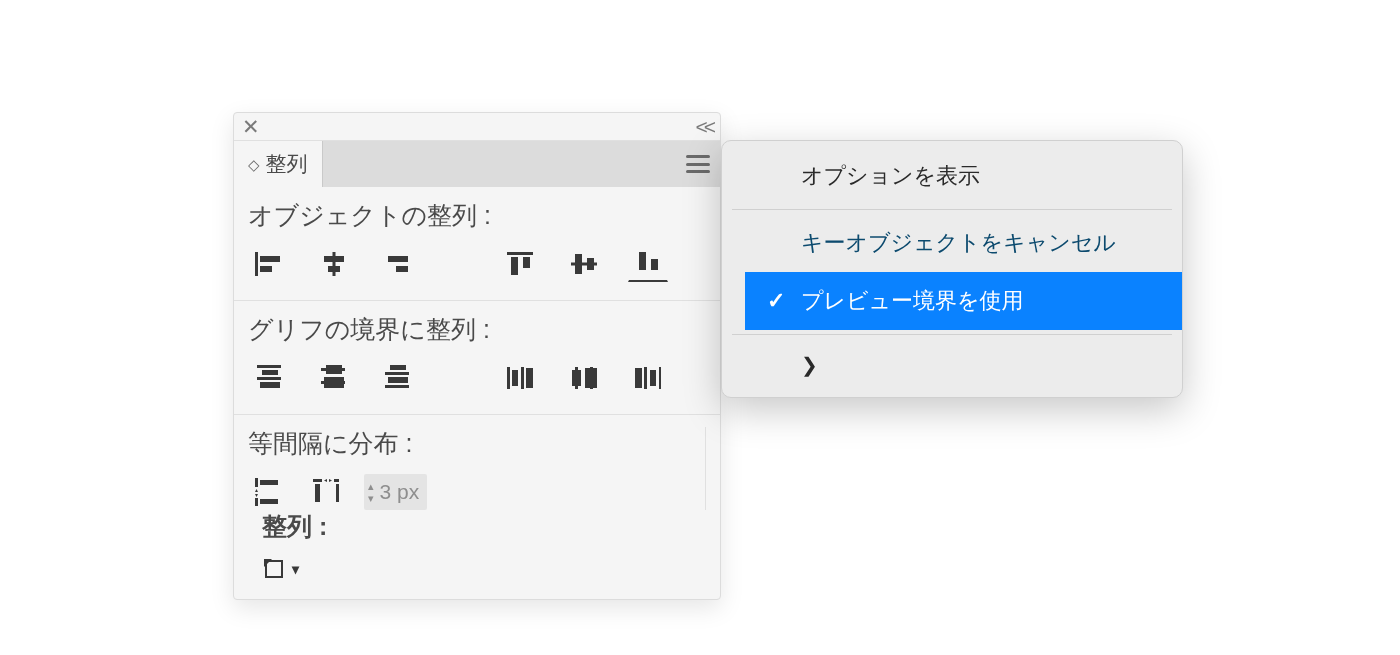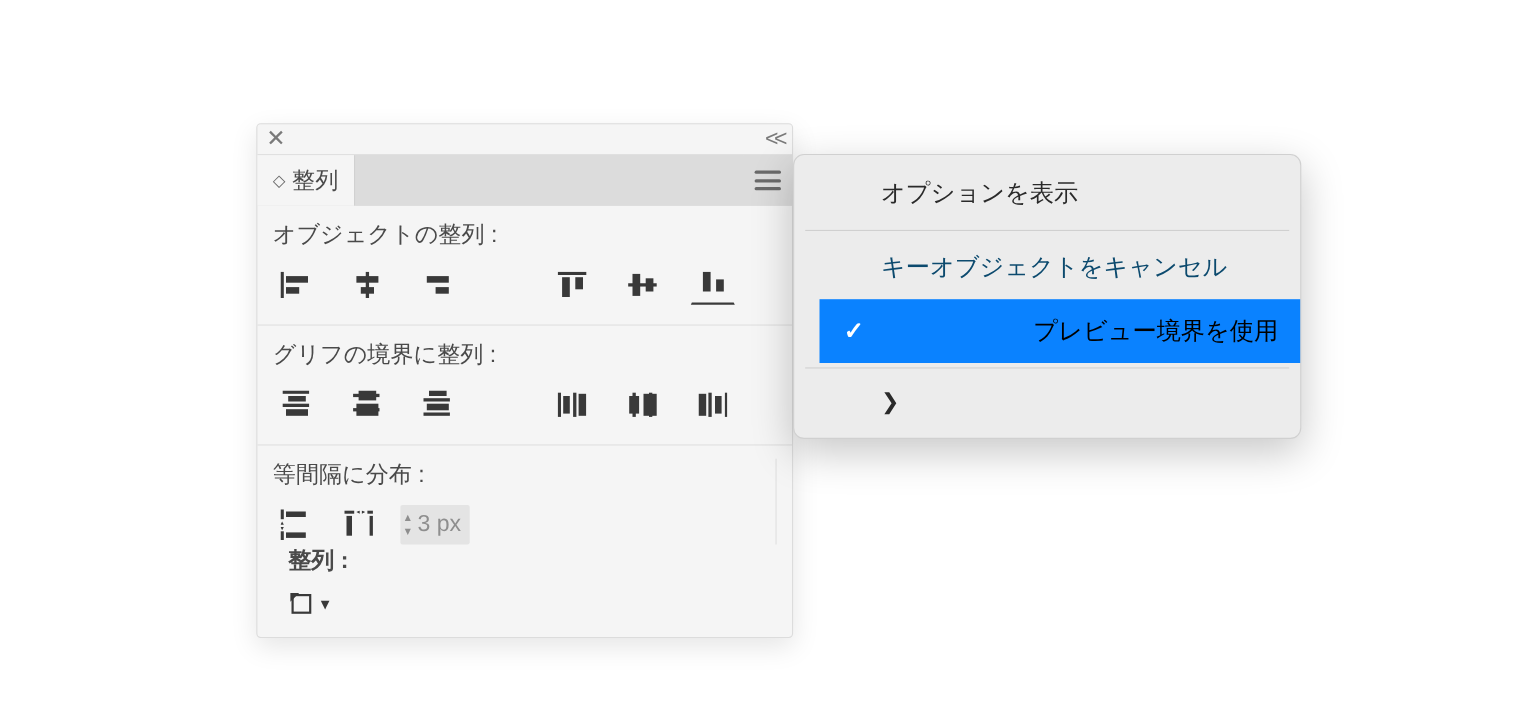--- a/index.html
+++ b/index.html
@@ -83,21 +83,21 @@
     font-size:15px;
     color:#6a6a6a;
     line-height:1;
   }
   .section {
     padding: 12px 14px 18px 14px;
     border-bottom: 1px solid #e0e0e0;
   }
   .section:last-child { border-bottom: none; }
   .section-label {
-    font-size: 21px;
+    font-size: 25px;
     color: #4a4a4a;
     margin-bottom: 14px;
   }
   .icon-row {
     display: flex;
     gap: 24px;
   }
   .icon-row .gap { width: 36px; }
   .ibtn {
     width: 40px;
@@ -170,22 +170,21 @@
     display:flex;
     align-items:center;
     justify-content:space-between;
     color:#2a2a2a;
     cursor:pointer;
     margin-left:23px;
   }
   .fitem.disabled { color:#0c4a6e; cursor:default; }
   .fitem.selected {
     background:#0a82ff;
-    color:#000000;
-    justify-content:flex-end;
+    color:#ffffff;
   }
   .fitem.selected::before {
     content:"✓";
     position:absolute;
     left:22px;
     color:#ffffff;
     font-weight:600;
   }
   .fdiv {
     height:1px;

